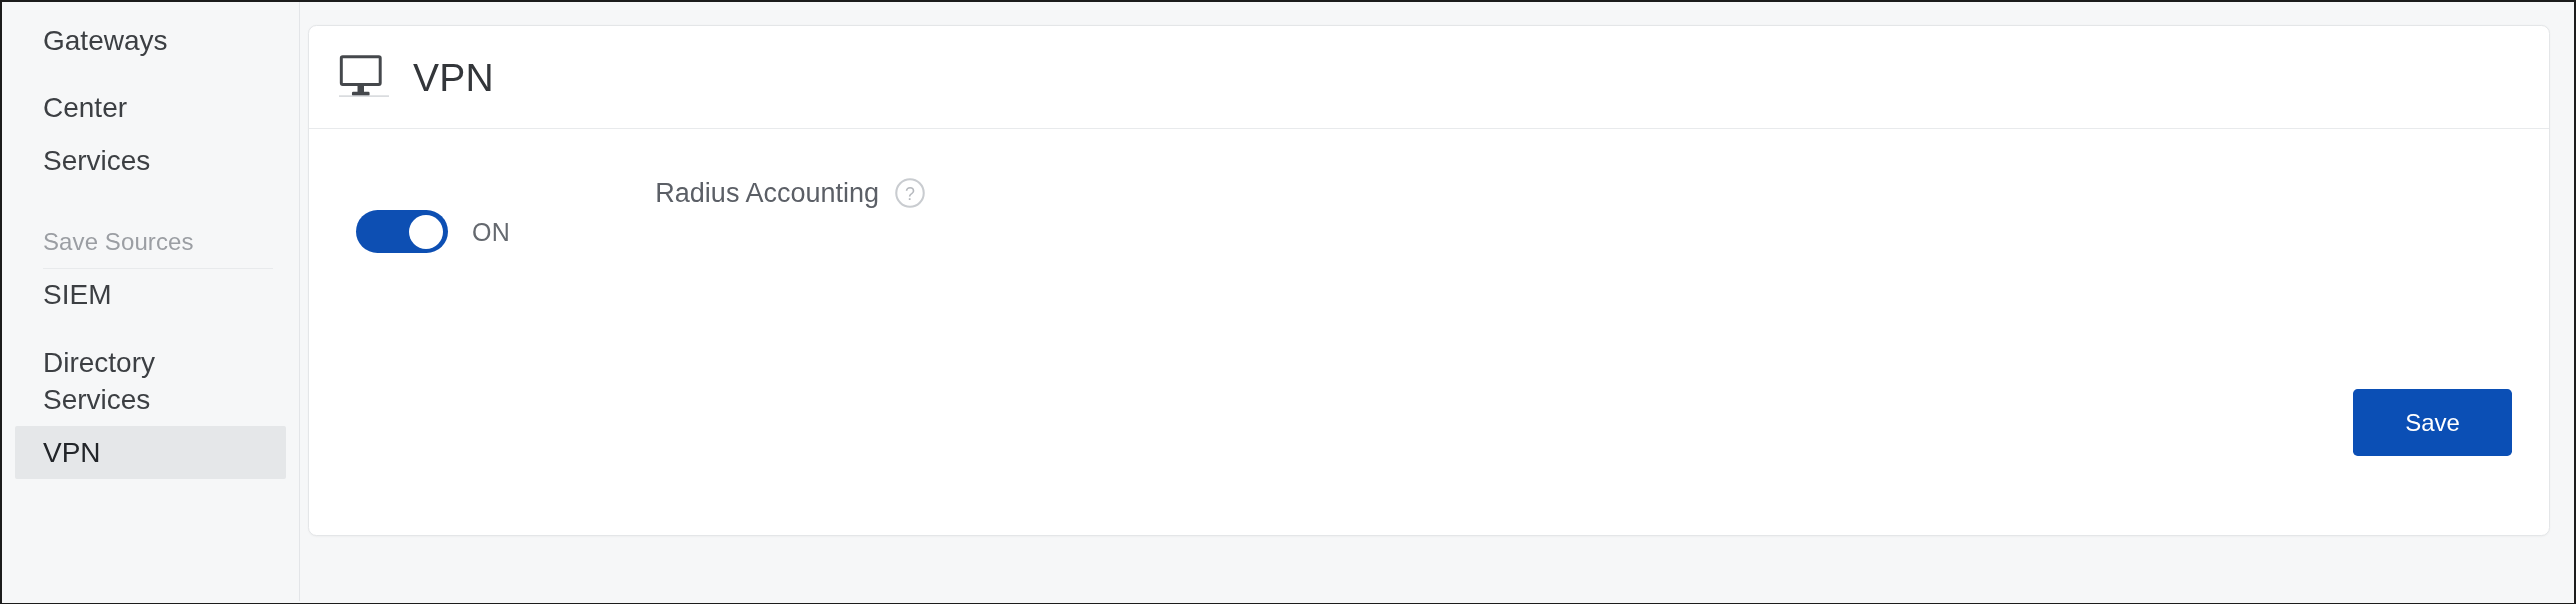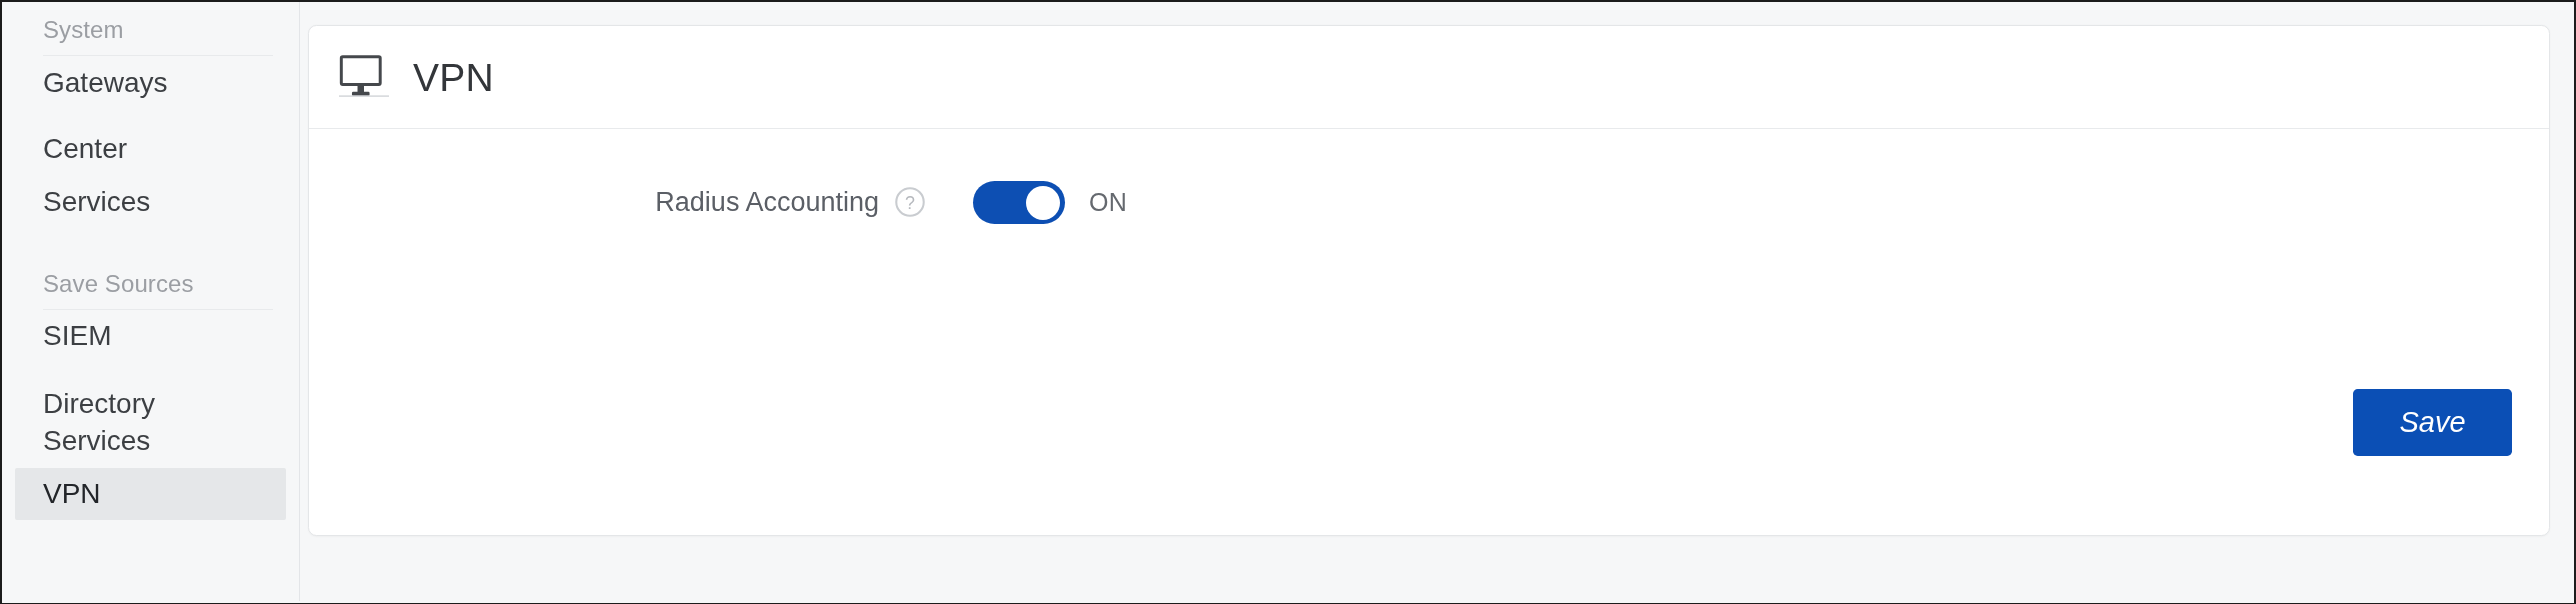--- a/index.html
+++ b/index.html
@@ -111,20 +111,21 @@
   .card-body {
     position: relative;
     height: 406px;
   }
 
   .form-row {
     position: absolute;
     display: flex;
     left: 0;
     right: 0;
+    flex-direction: column;
   }
   .row-radius { top: 47px; height: 52px; }
   .row-secret { top: 136px; height: 67px; }
 
   .field-label {
     width: 617px;
     text-align: right;
     padding-right: 0;
     box-sizing: border-box;
     color: #5b5f66;
@@ -202,36 +203,34 @@
     position: absolute;
     right: 37px;
     top: 260px;
     width: 159px;
     height: 67px;
     background: #0b4fb5;
     color: #ffffff;
     border: none;
     border-radius: 4.7px;
     font-family: "Liberation Sans", sans-serif;
-    font-size: 29px;
+    font-size: 24px;
     line-height: 67px;
     text-align: center;
     cursor: pointer;
     padding: 0;
-    font-style: italic;
   }
 </style>
 </head>
 <body>
 
 <div class="screen">
 
   <nav class="sidebar">
 
-    <div class="nav-section-header">System</div>
 
     <div class="nav-item">Gateways</div>
     <div class="nav-item first">Center</div>
     <div class="nav-item">Services</div>
 
     <div class="nav-section-header sources">Save Sources</div>
 
     <div class="nav-item">SIEM</div>
     <div class="nav-item first two-line">Directory
 Services</div>

